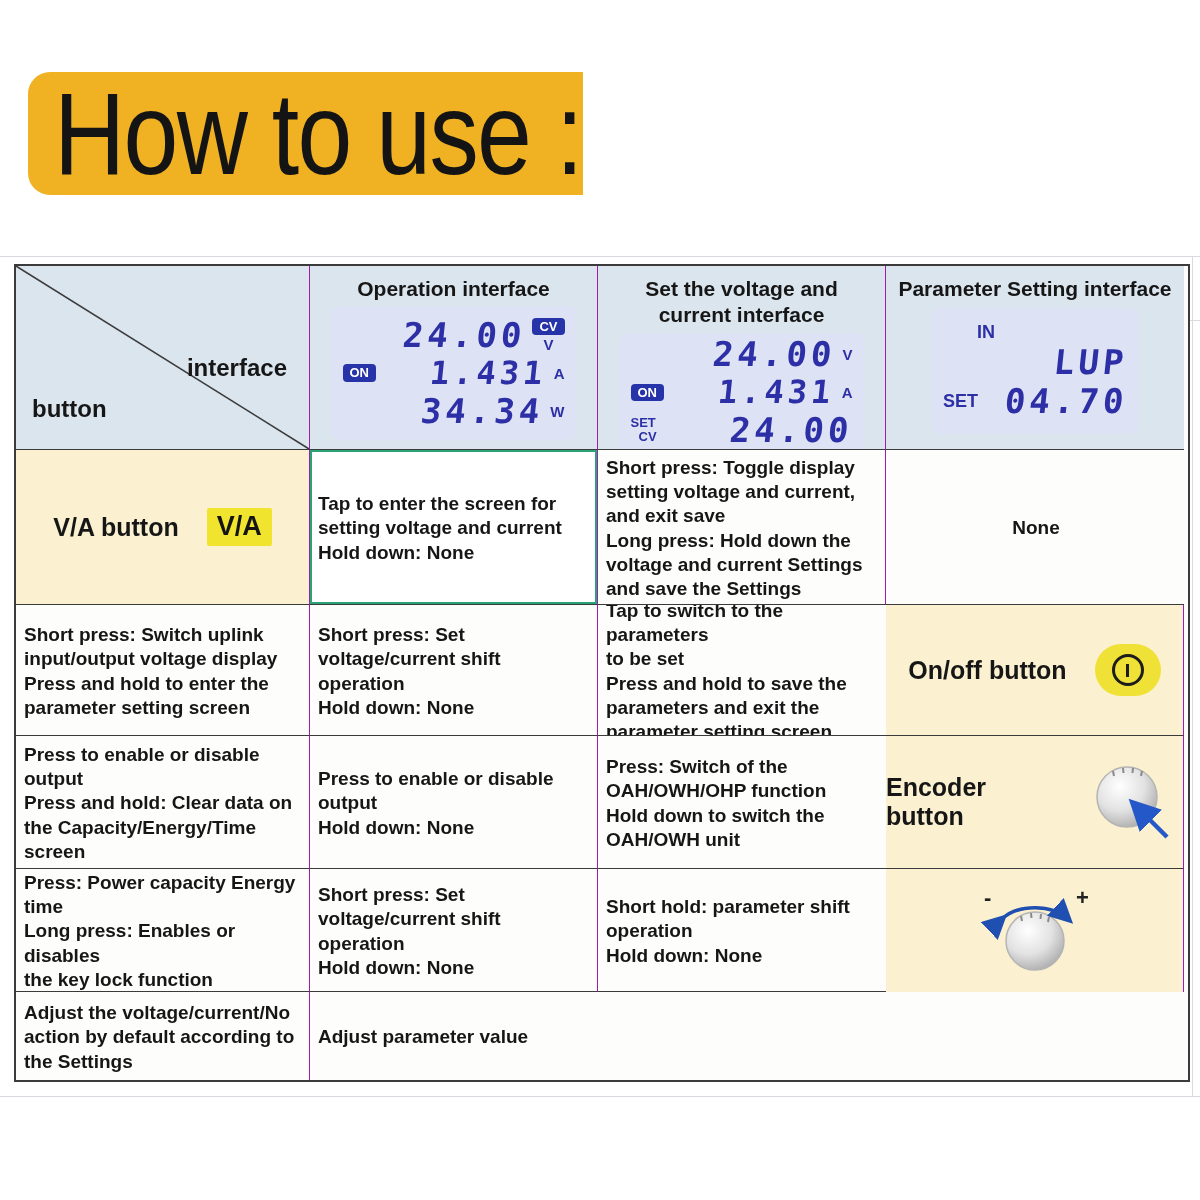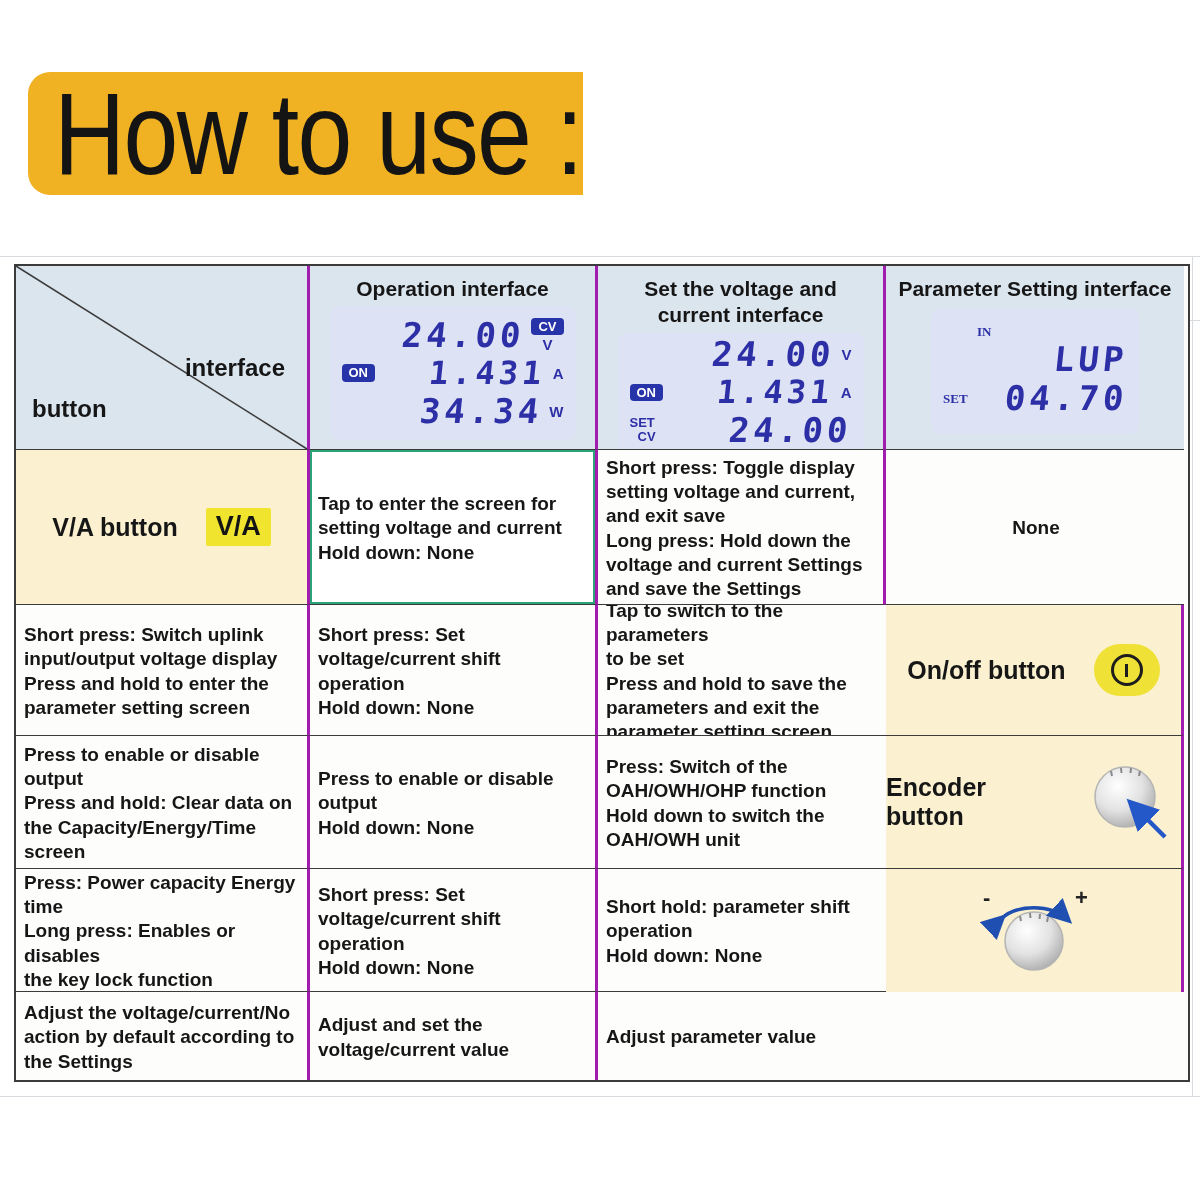--- a/index.html
+++ b/index.html
@@ -31,21 +31,21 @@
   
   .howto-table{
     position:absolute;left:14px;top:264px;width:1172px;
     border:2px solid #3b3b3b;
     display:grid;
     grid-template-columns:294px 288px 288px 298px;
     grid-template-rows:184px 155px 131px 133px 123px 88px;
     background:#fdfdfc;
   }
   .cell{
-    border-right:3px solid #a21caf;border-bottom:1px solid #3b3b3b;
+    border-right:1px solid #a21caf;border-bottom:1px solid #3b3b3b;
     box-sizing:border-box;overflow:hidden;
   }
   .cell.last-col{border-right:none;}
   .cell.last-row{border-bottom:none;}
   .hdr{background:#dbe5ee;}
   .label-cell{
     background:#fbf1d0;display:flex;align-items:center;justify-content:center;gap:28px;
     font-size:25px;font-weight:700;
   }
   .content-cell{
@@ -83,21 +83,21 @@
   .seg-big{font-size:34px;}
   .pill{
     background:#2733a8;color:#fff;font-size:13px;font-weight:700;
     padding:1px 7px;border-radius:4px;line-height:1.2;
   }
   .pill-left{margin-right:auto;}
   .unit{font-size:15px;font-weight:700;}
   .pillcol{display:flex;flex-direction:column;align-items:center;gap:1px;}
   .setcol{display:flex;flex-direction:column;align-items:flex-start;margin-right:auto;font-size:13px;font-weight:700;line-height:1.1;}
   .setcol .cv{margin-left:8px;}
-  .tiny-label{font-size:13px;font-weight:700;font-family:Liberation Serif, serif;}
+  .tiny-label{font-size:18px;font-weight:700;}
   .lcd-param .in-line{display:flex;justify-content:flex-start;padding-left:34px;}
   .lcd-param .set-line{display:flex;align-items:center;gap:10px;justify-content:flex-end;}
   .lcd-param .set-line .tiny-label{margin-right:auto;}
   
   .btn-badge{
     background:#f0e42f;color:#141414;font-size:27px;font-weight:700;
     padding:3px 10px;border-radius:2px;line-height:1.15;
   }
   .power-btn{
     width:66px;height:52px;background:#f0e136;border-radius:26px;
@@ -301,17 +301,15 @@
           <line x1="73" y1="28" x2="72" y2="33"></line>
       </g>
       <path d="M 26 30 A 40 26 0 0 1 92 30" fill="none" stroke="#1f4fb0" stroke-width="3.5" marker-start="url(#ah2)" marker-end="url(#ah2)"></path>
       <text x="8" y="16" font-size="22" font-weight="bold" fill="#222">-</text>
       <text x="100" y="16" font-size="22" font-weight="bold" fill="#222">+</text>
     </svg>
   </div>
   <div class="cell content-cell last-row">Adjust the voltage/current/No
 action by default according to
 the Settings</div>
-  <div class="cell content-cell last-row">Adjust and set the
-voltage/current value</div>
   <div class="cell content-cell last-row last-col">Adjust parameter value</div>
 
 </div>
 
 </body></html>

